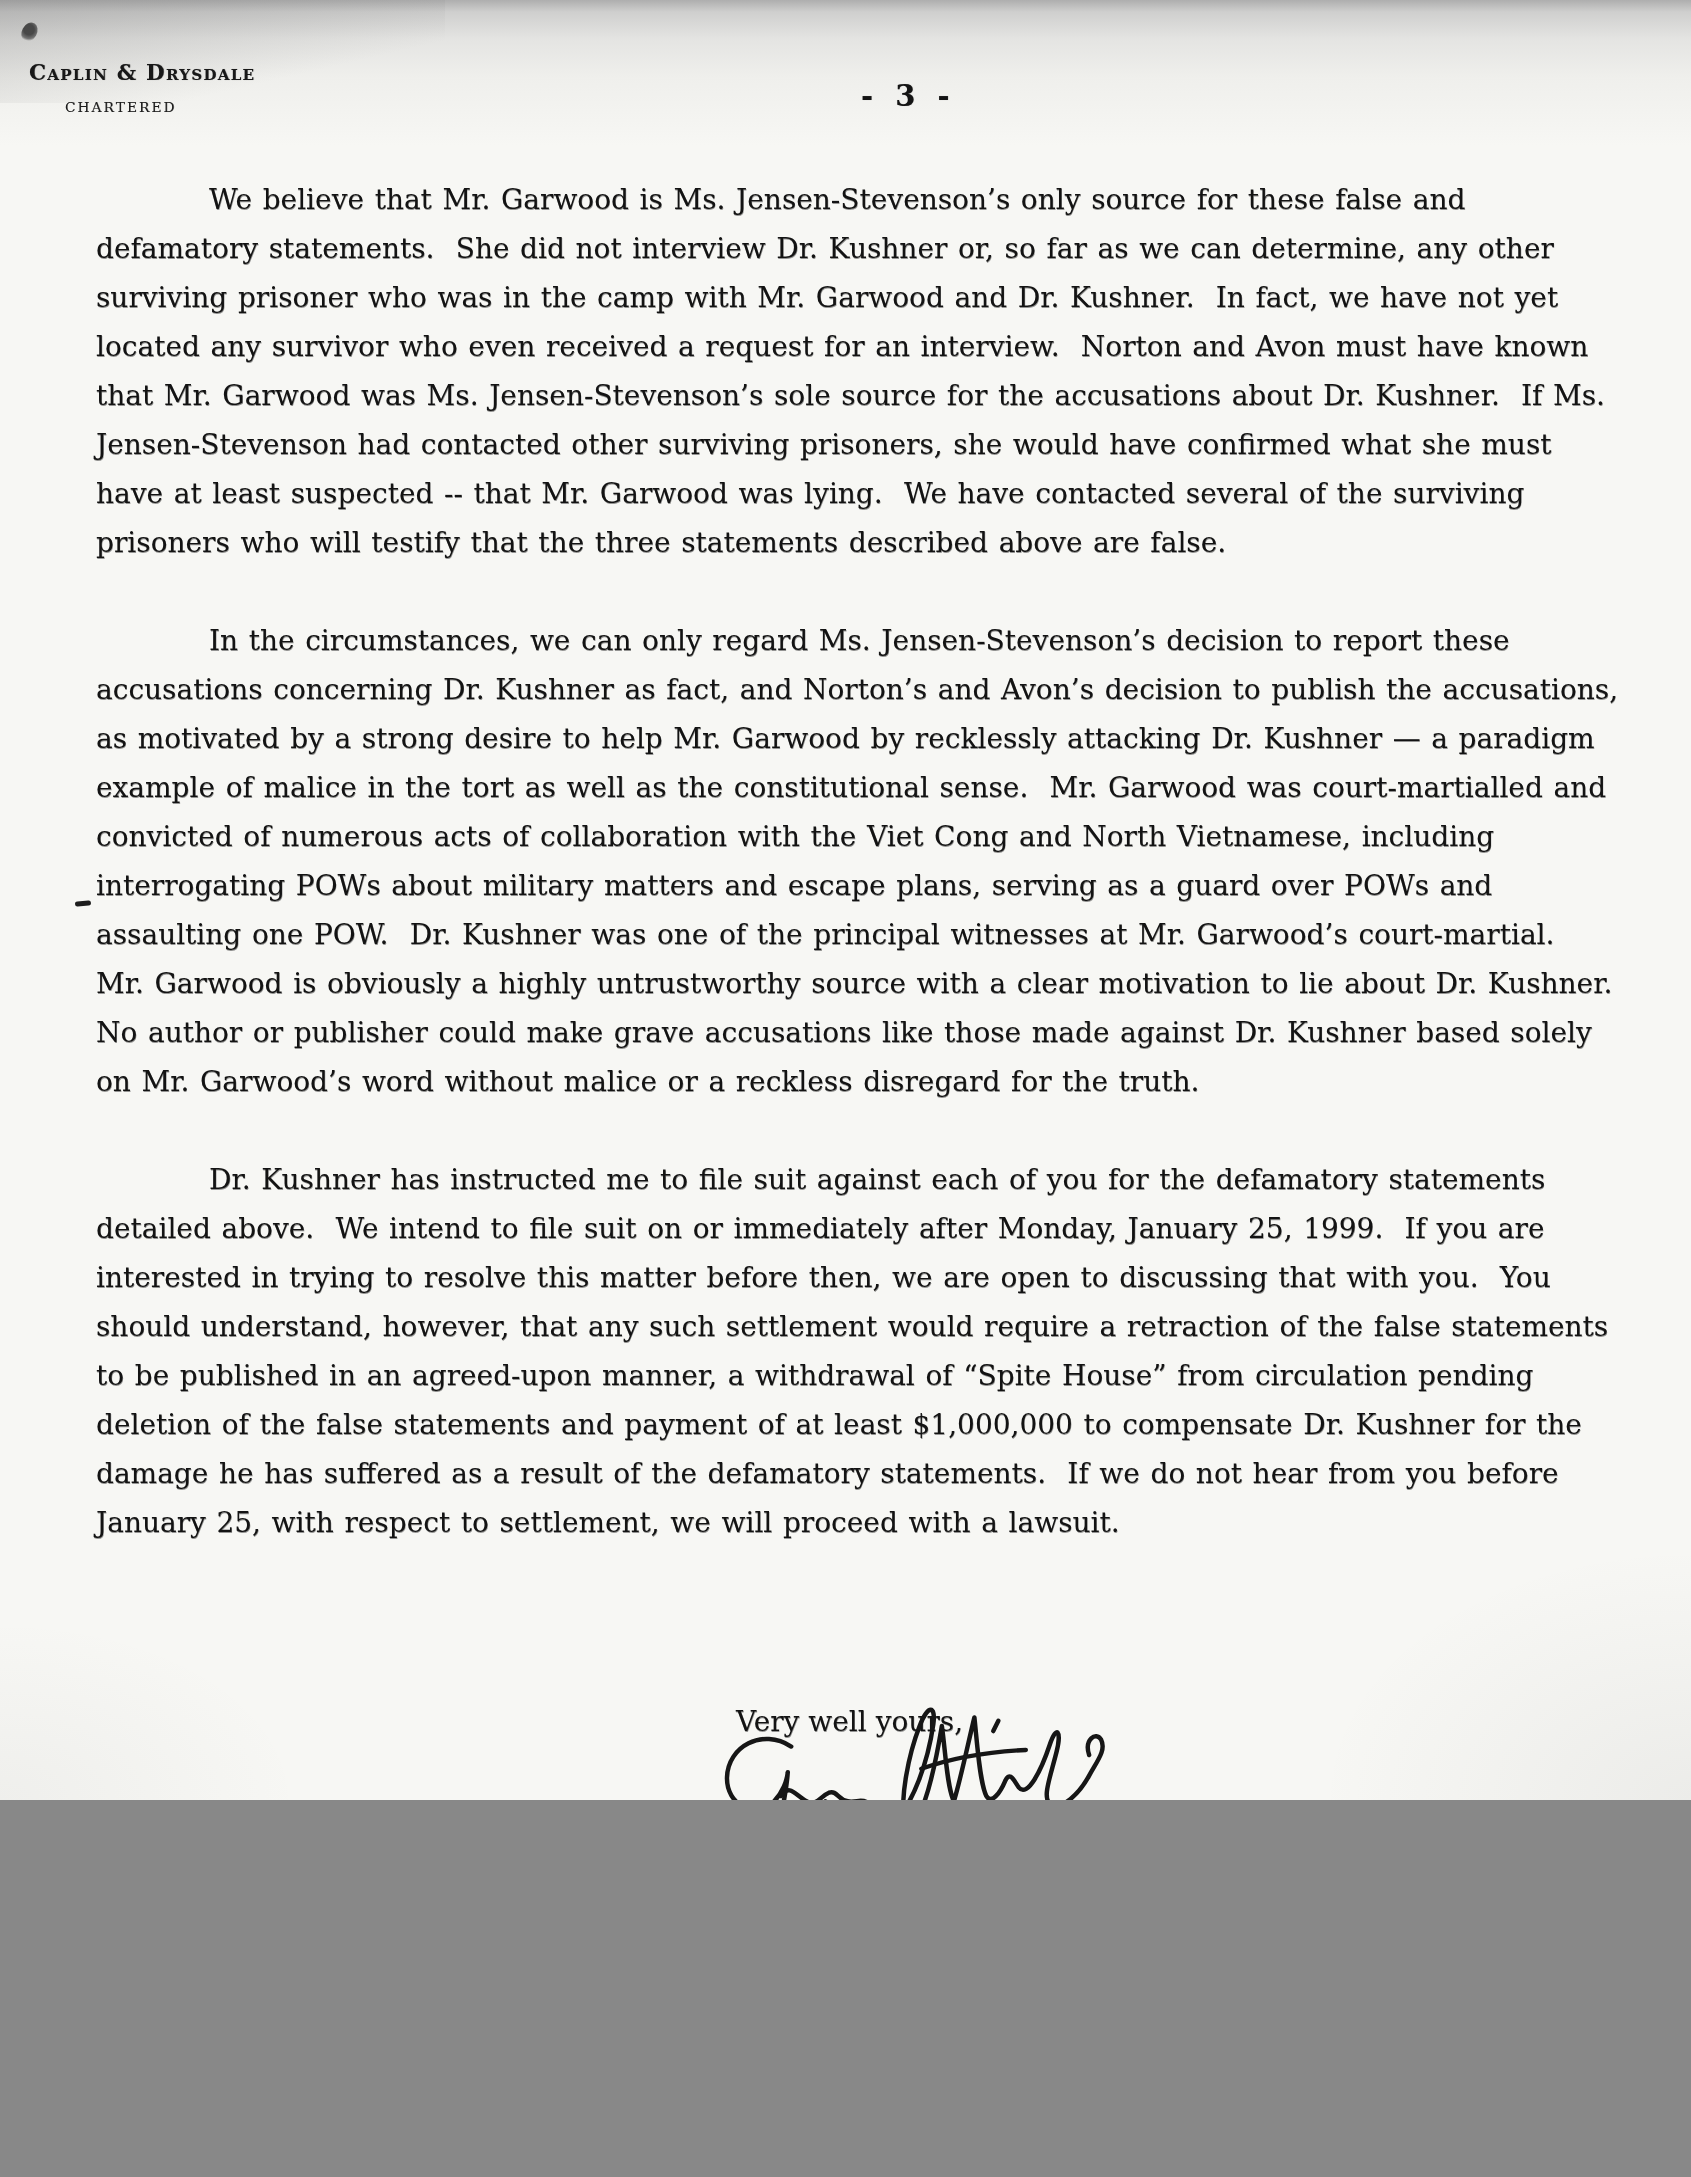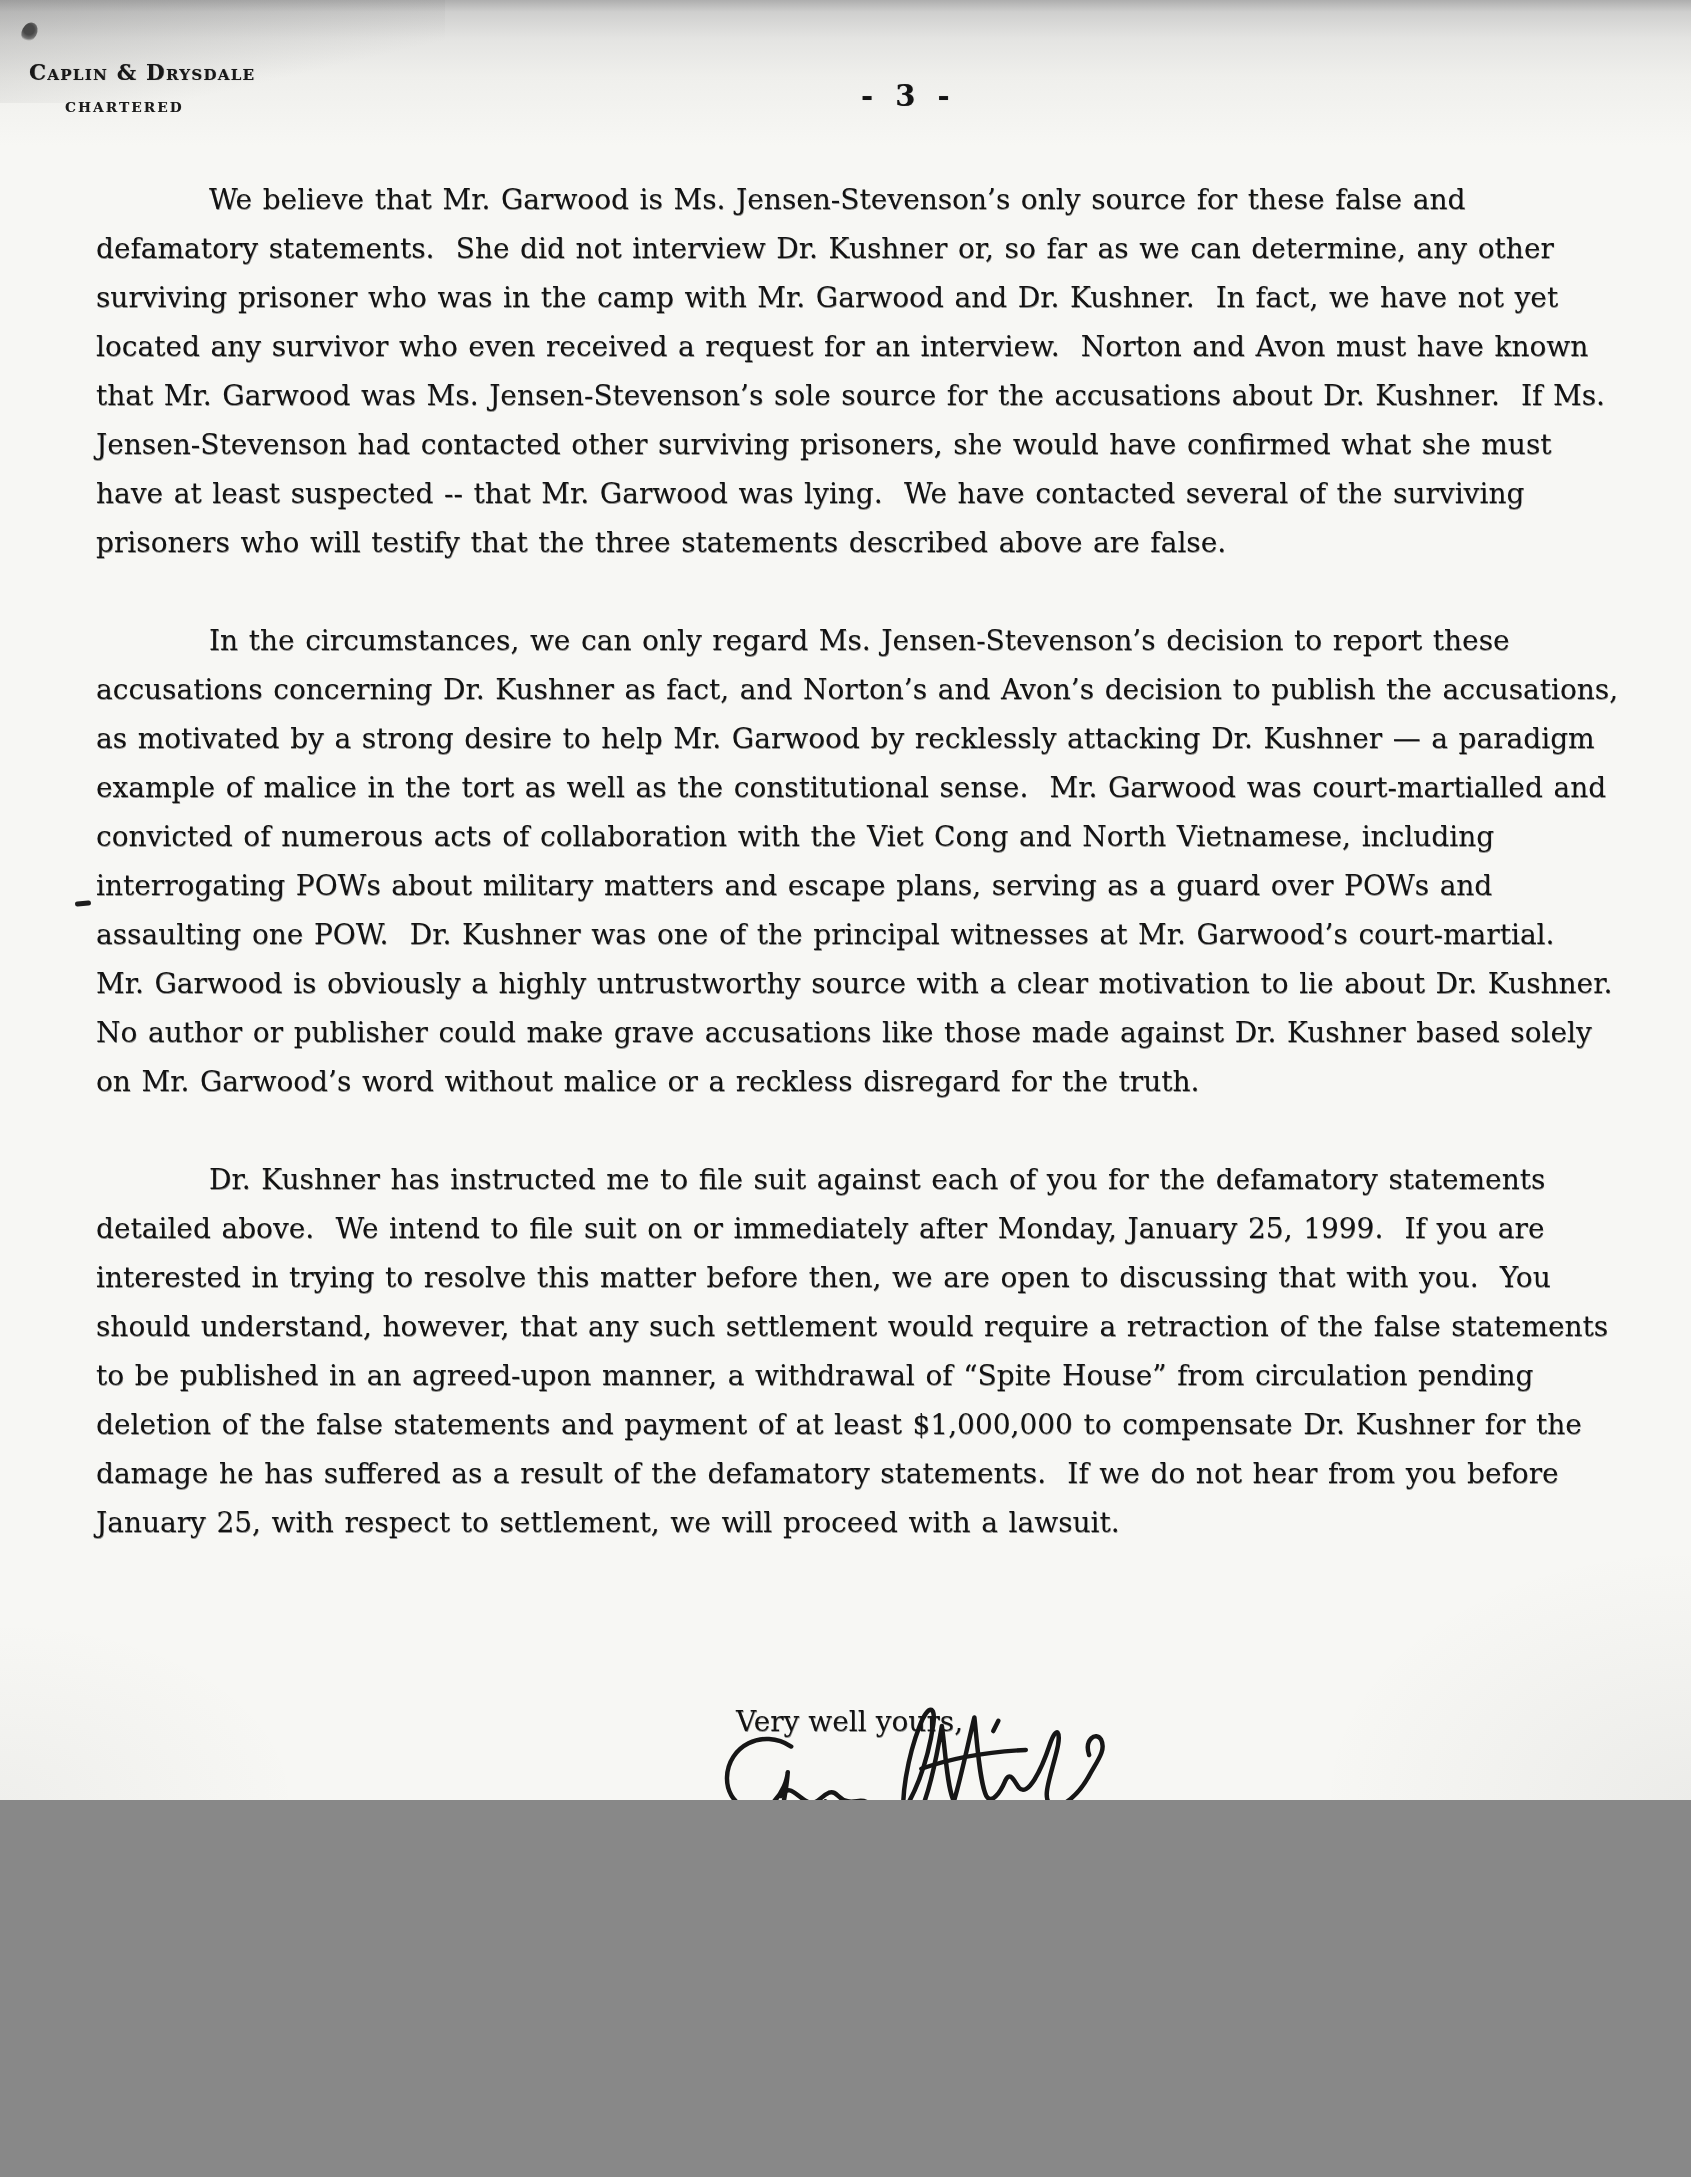--- a/index.html
+++ b/index.html
@@ -35,21 +35,21 @@
     font-weight:700;
     font-size:21.4px;
     letter-spacing:1.3px;
     color:#181818;
     text-shadow:0.4px 0.4px 0.7px rgba(0,0,0,0.45);
     white-space:nowrap;
   }
   .firm-sub{
     position:absolute;left:65px;top:99px;
     text-transform:uppercase;
-    font-weight:700;
+    font-weight:400;
     font-size:13.7px;
     letter-spacing:2.1px;
     color:#1c1c1c;
     text-shadow:0.3px 0.3px 0.6px rgba(0,0,0,0.4);
     white-space:nowrap;
   }
   .page-number{
     position:absolute;left:861px;top:79px;
     font-size:29px;
     letter-spacing:6px;

